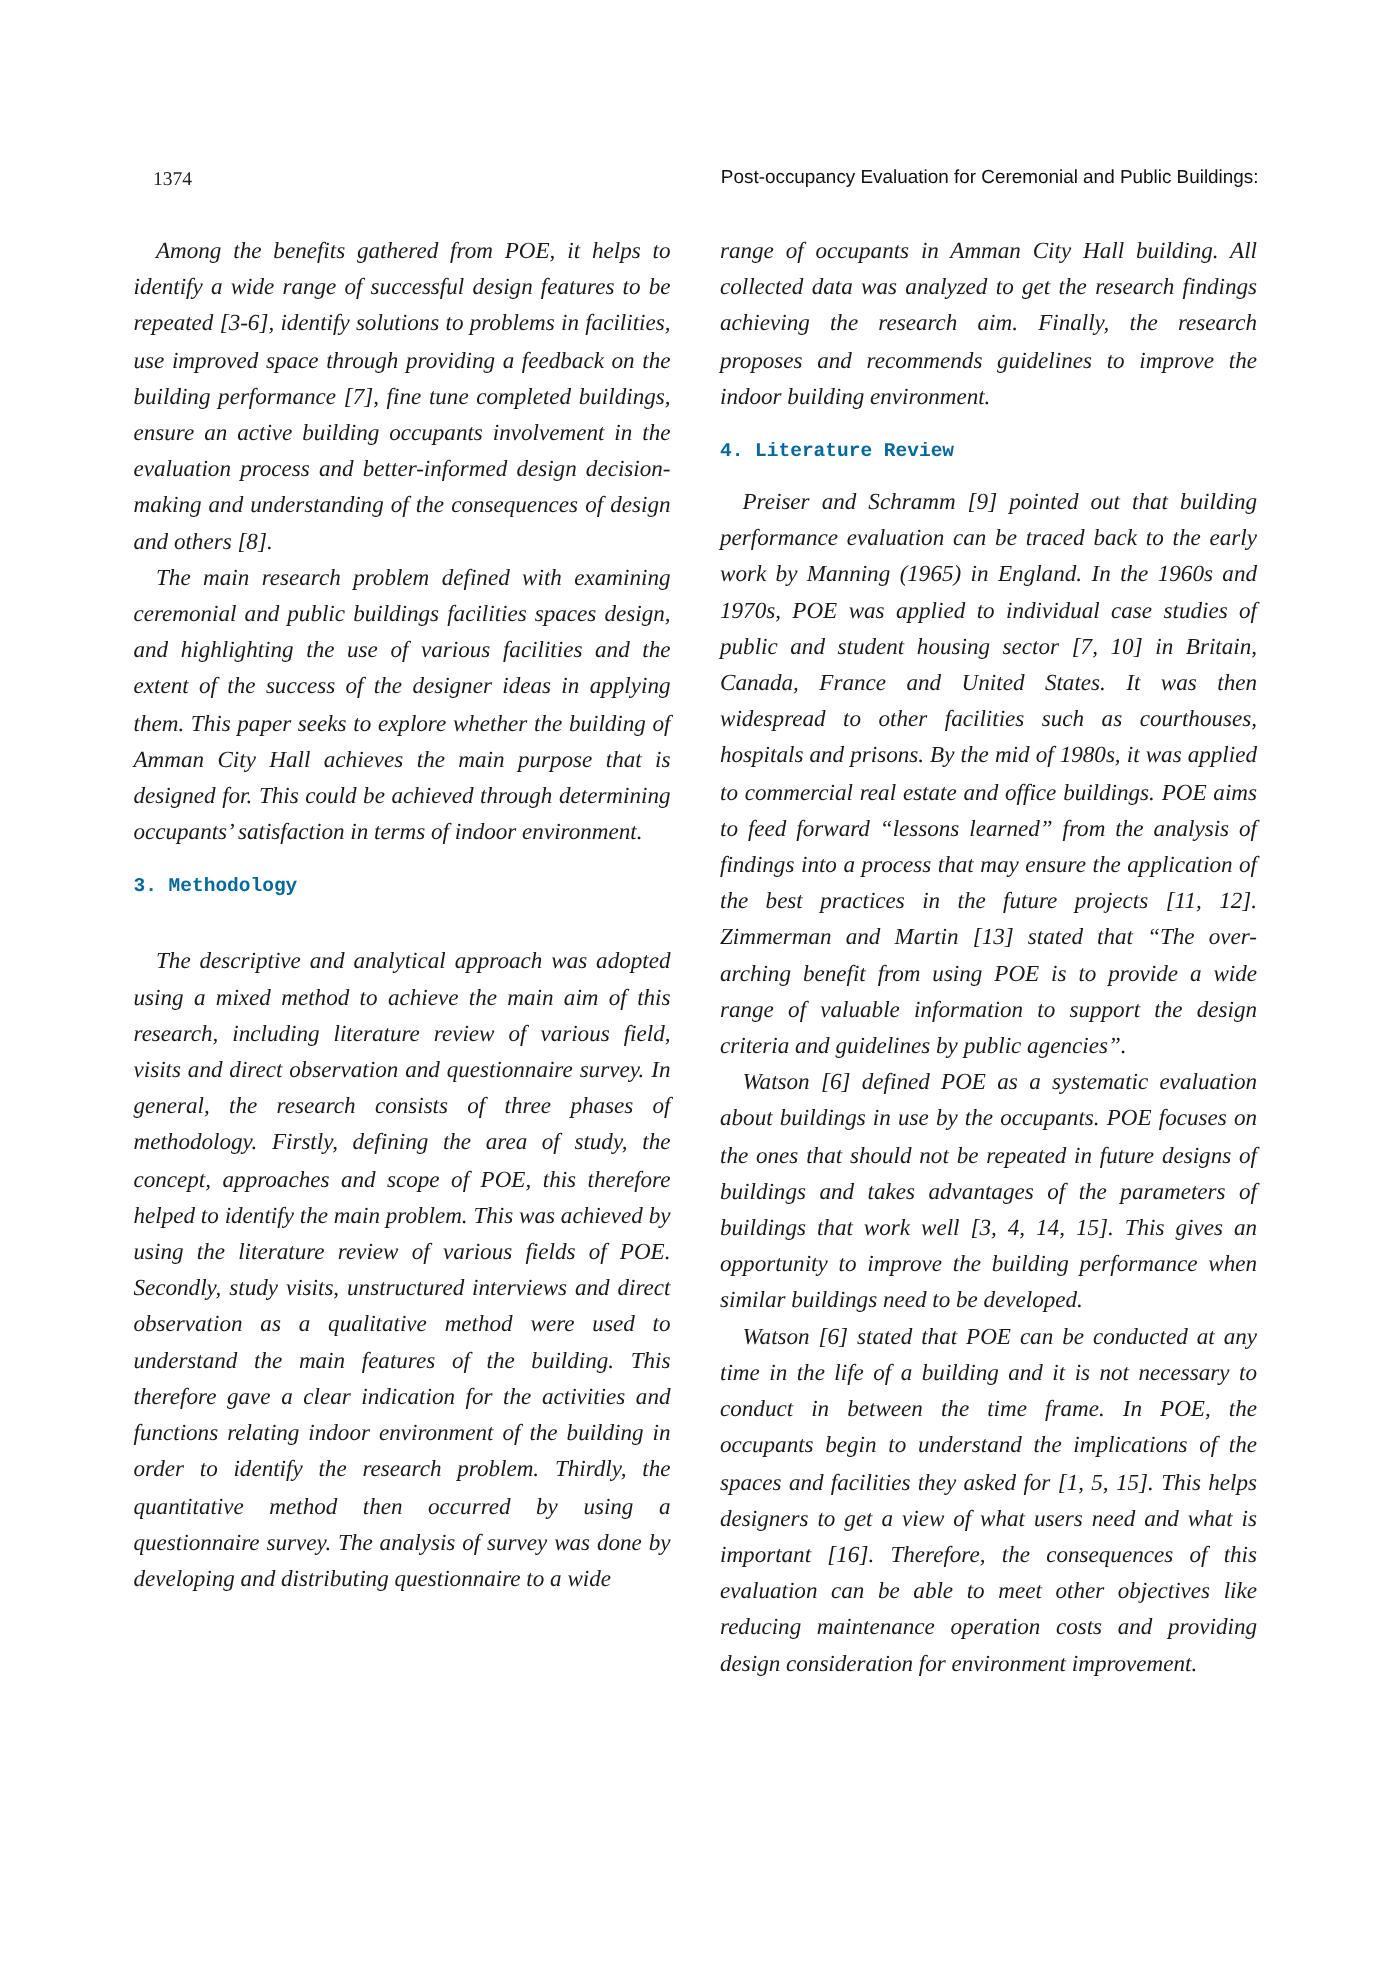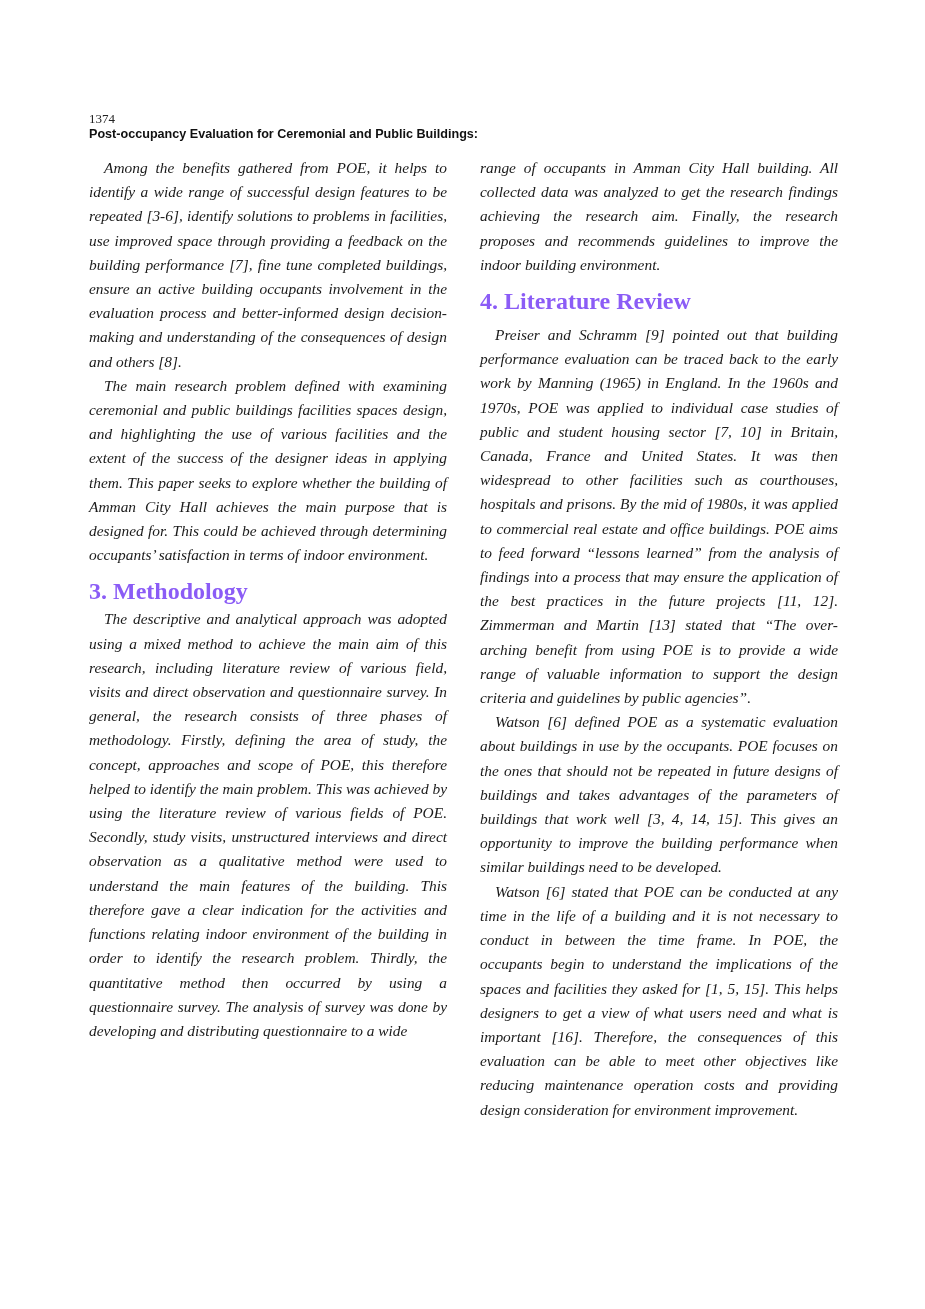--- a/index.html
+++ b/index.html
@@ -1,29 +1,29 @@
 <!DOCTYPE html>
 <html><head>
 <meta charset="utf-8">
 <style>
   html, body { margin: 0; padding: 0; background: #ffffff; }
   body { width: 925px; height: 1309px; position: relative; overflow: hidden; color: #111; }
   .page { position: absolute; left: 0; top: 0; width: 925px; height: 1309px; }
   .running-header { position: absolute; left: 89px; top: 110px; width: 750px; height: 36px; }
-  .page-number { position: absolute; left: 0; top: 1px; font-family: "Liberation Serif", serif; font-size: 13px; color: #222; text-align: right; }
-  .running-title { position: absolute; left: 0; width: 750px; text-align: left; font-family: "Liberation Sans", sans-serif; font-weight: bold; font-size: 12.6px; line-height: 16px; color: #111; margin-top: 16px; }
+  .page-number { position: absolute; left: 13px; top: 1px; font-family: "Liberation Serif", serif; font-size: 13px; color: #222; text-align: right; }
+  .running-title { position: absolute; left: 0; width: 750px; text-align: right; font-family: "Liberation Sans", sans-serif; font-weight: normal; font-size: 12.6px; line-height: 16px; color: #111; }
   .running-title .t1 { display: block; margin-left: 0px; }
   .running-title .t2 { display: block; }
   .column { position: absolute; top: 156px; width: 358px; font-family: "Liberation Serif", serif; font-size: 15.4px; line-height: 24.2px; color: #1a1a1a; }
   .col-left { left: 89px; }
   .col-right { left: 480px; }
   .column p { margin: 0; text-align: justify; text-indent: 15px; hyphens: none; font-style: italic; }
-  .column h2 { margin: 0; font-family: Liberation Serif, serif; font-weight: bold; font-size: 24px; line-height: 24px; color: #8b5cf6; }
+  .column h2 { margin: 0; font-family: Liberation Mono, monospace; font-weight: bold; font-size: 13px; line-height: 24px; color: #0369a1; }
   .col-left h2.sec2 { margin-top: 12px; margin-bottom: 10px; }
-  .col-left h2.sec3 { margin-top: 12px; margin-bottom: 4px; }
+  .col-left h2.sec3 { margin-top: 12px; margin-bottom: 26px; }
   .col-right h2.sec4 { margin-top: 12px; margin-bottom: 10px; }
 </style>
 </head>
 <body>
 
 <div class="page">
 
   <div class="running-header">
     <span class="page-number">1374</span>
     <div class="running-title">

